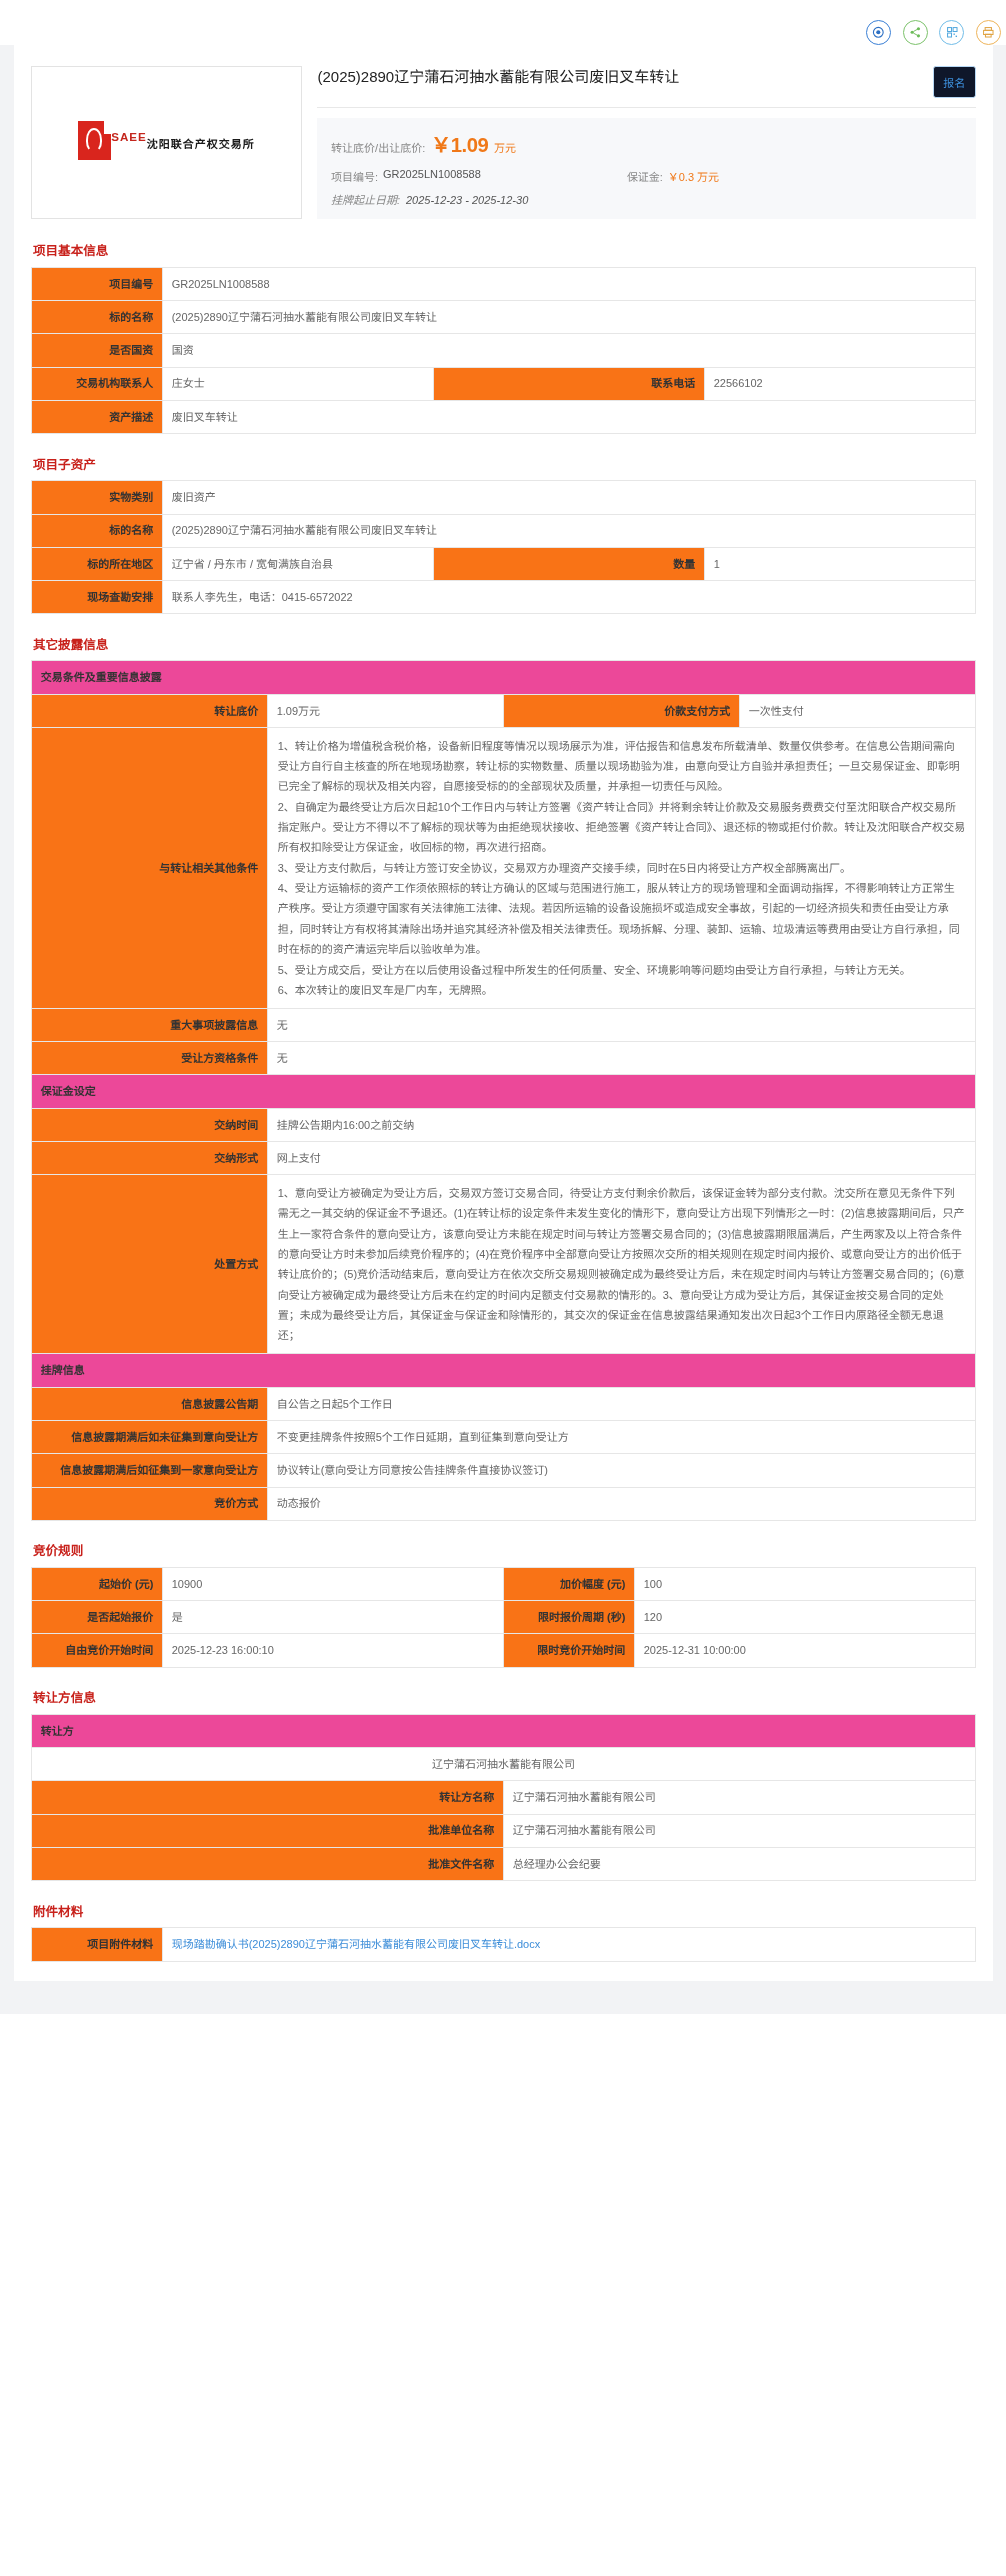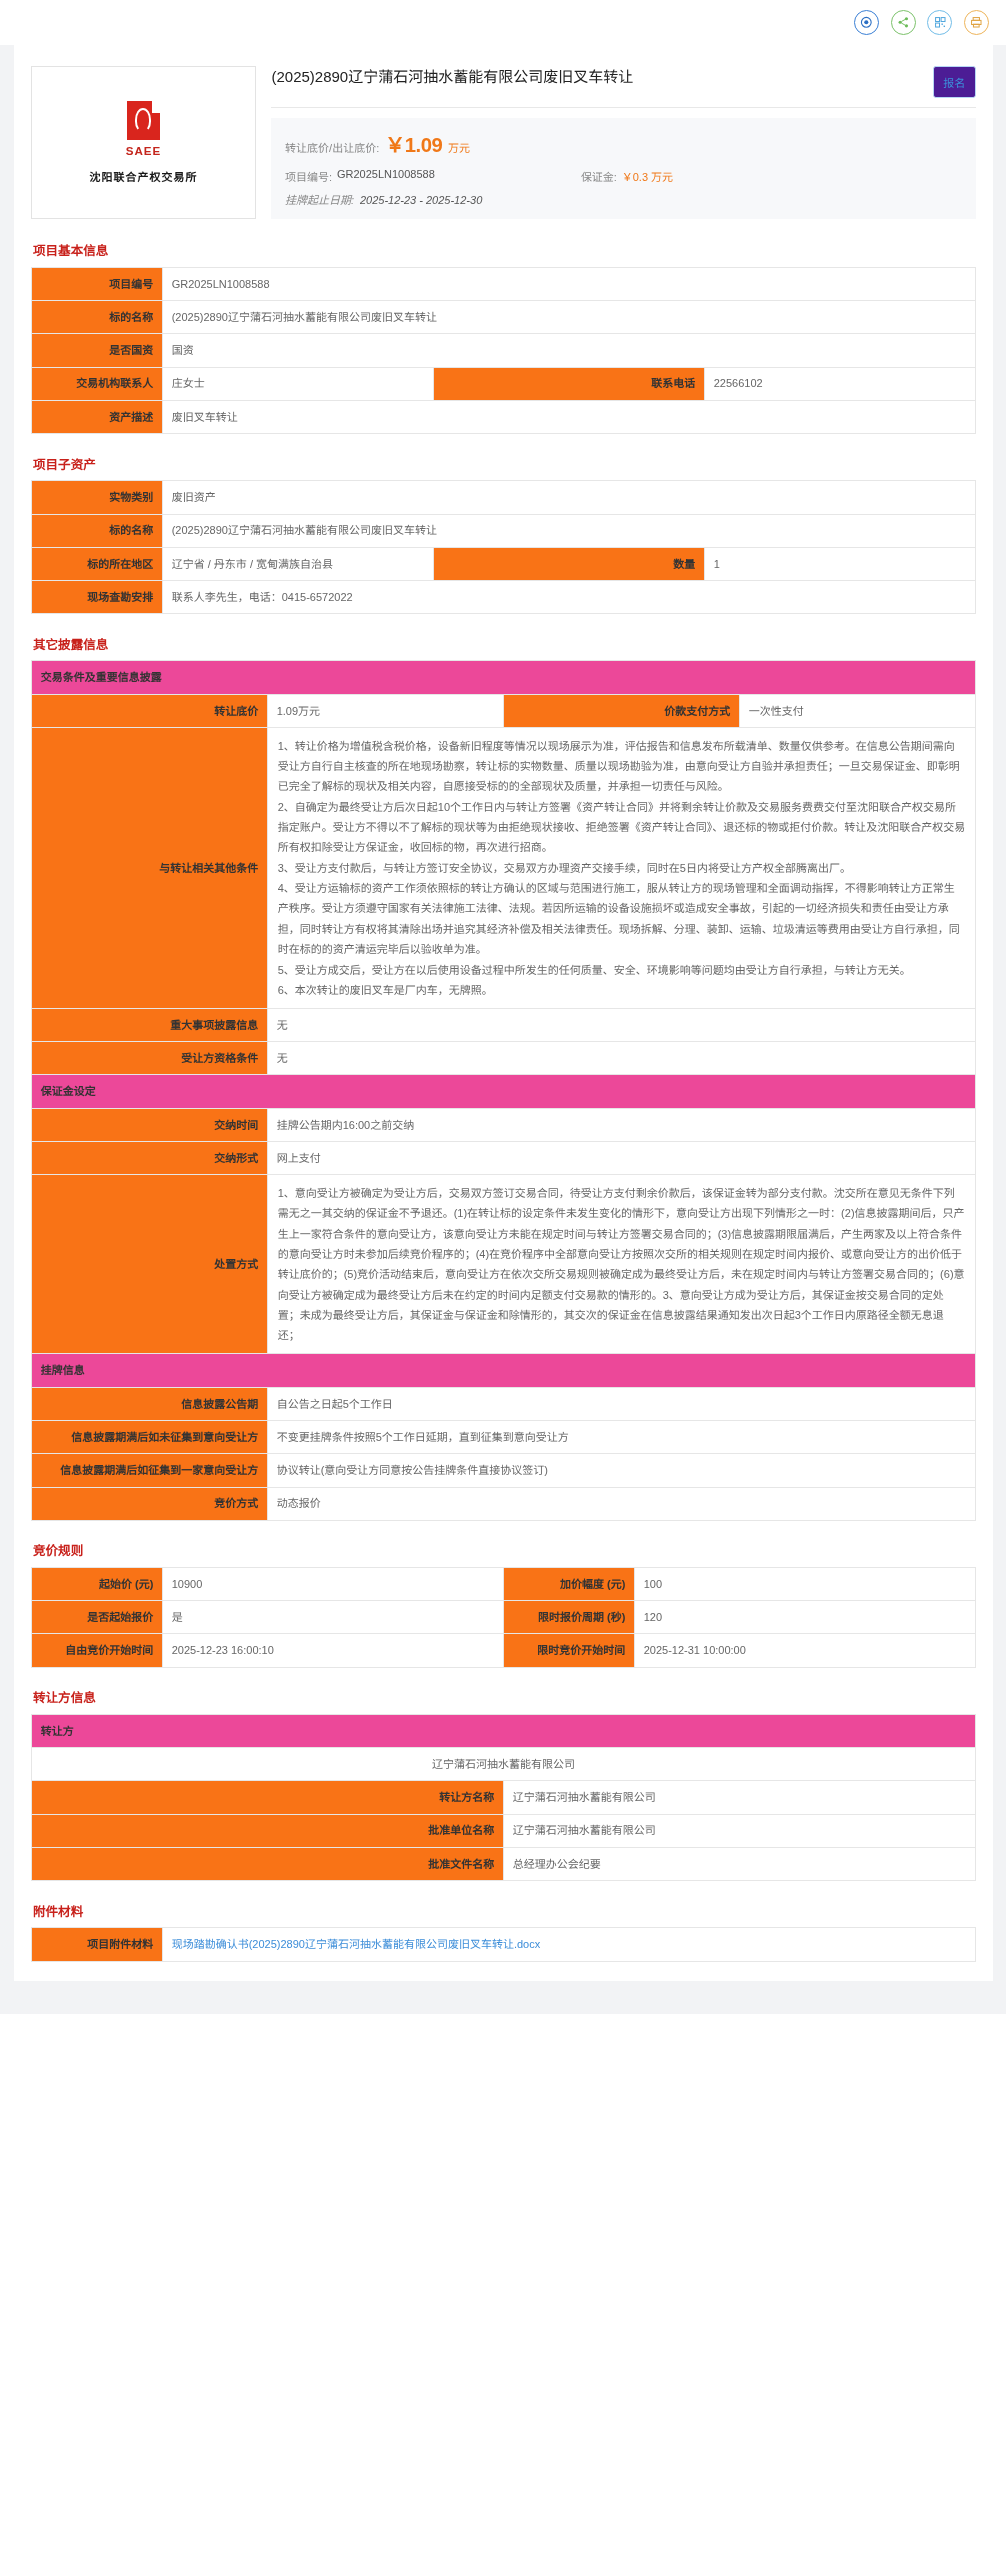--- a/index.html
+++ b/index.html
@@ -9,23 +9,23 @@
     background: #ffffff;
     font-family: "Liberation Sans", "DejaVu Sans", sans-serif;
     color: #333;
   }
   body { width: 1007px; }
 
   
   .topbar {
     height: 45px;
     display: flex;
-    align-items: center;
+    align-items: flex-end;
     justify-content: flex-end;
-    padding-right: 18px;
+    padding-right: 6px;
     background: #ffffff;
     gap: 11.6px;
   }
   .circ-btn {
     position: relative;
     width: 25px; height: 25px;
     border-radius: 50%;
     border: 1px solid #cfd8e3;
     display: flex; align-items: center; justify-content: center;
     background: #fff;
@@ -61,25 +61,25 @@
     padding: 15.5px 17.4px 19.4px 17.4px;
   }
 
   
   .hero {
     display: flex;
     gap: 15.5px;
     padding: 5.8px 0 1.9px 0;
   }
   .logo-box {
-    width: 225px;
+    width: 271px;
     min-height: 111px;
     border: 1px solid #e3e3e3;
     display: flex;
-    flex-direction: column;
+    flex-direction: row;
     align-items: center;
     justify-content: center;
     background: #fff;
     flex: none;
     padding: 9.7px 0;
   }
   .logo-mark {
     width: 33px; height: 39px;
     position: relative;
     margin-bottom: 3.9px;
@@ -129,21 +129,21 @@
   }
   .hero-title {
     font-size: 15px;
     color: #222;
     line-height: 1.45;
     font-weight: normal;
   }
   .signup-btn {
     flex: none;
     border: 1px solid #b7d8f5;
-    background: #4c1d95;
+    background: #0f172a;
     color: #3c8dd9;
     font-size: 11px;
     padding: 6.8px 9.7px;
     border-radius: 2.9px;
     cursor: pointer;
     white-space: nowrap;
   }
   .hero-meta {
     background: #f7f8fa;
     margin-top: 10.6px;

